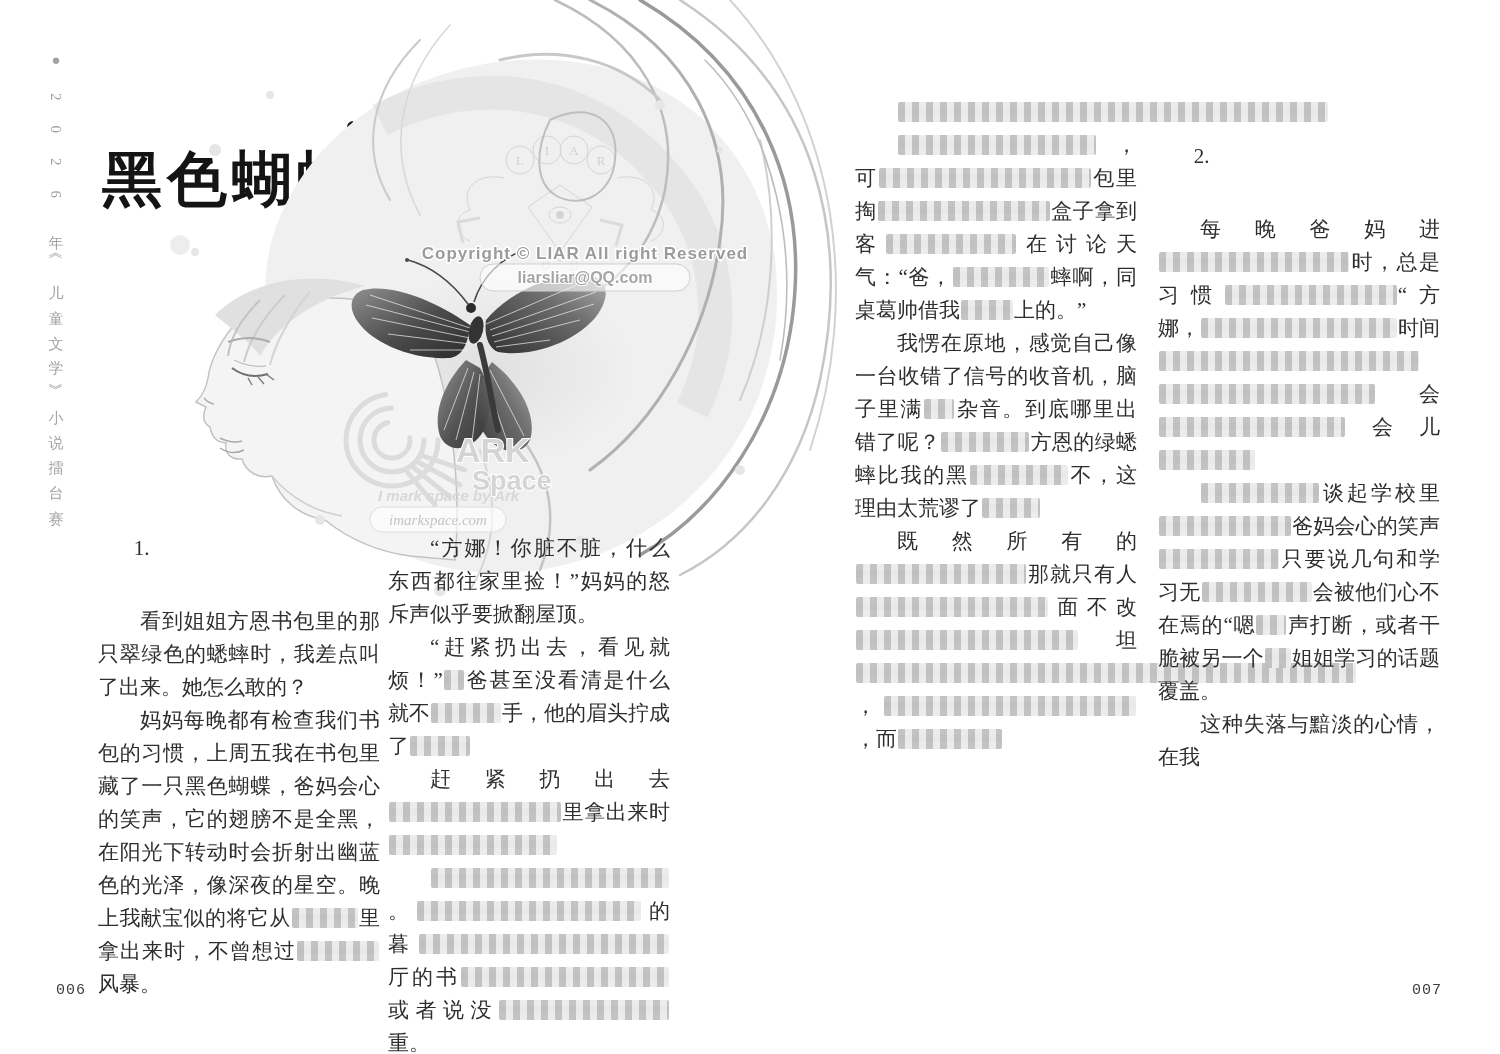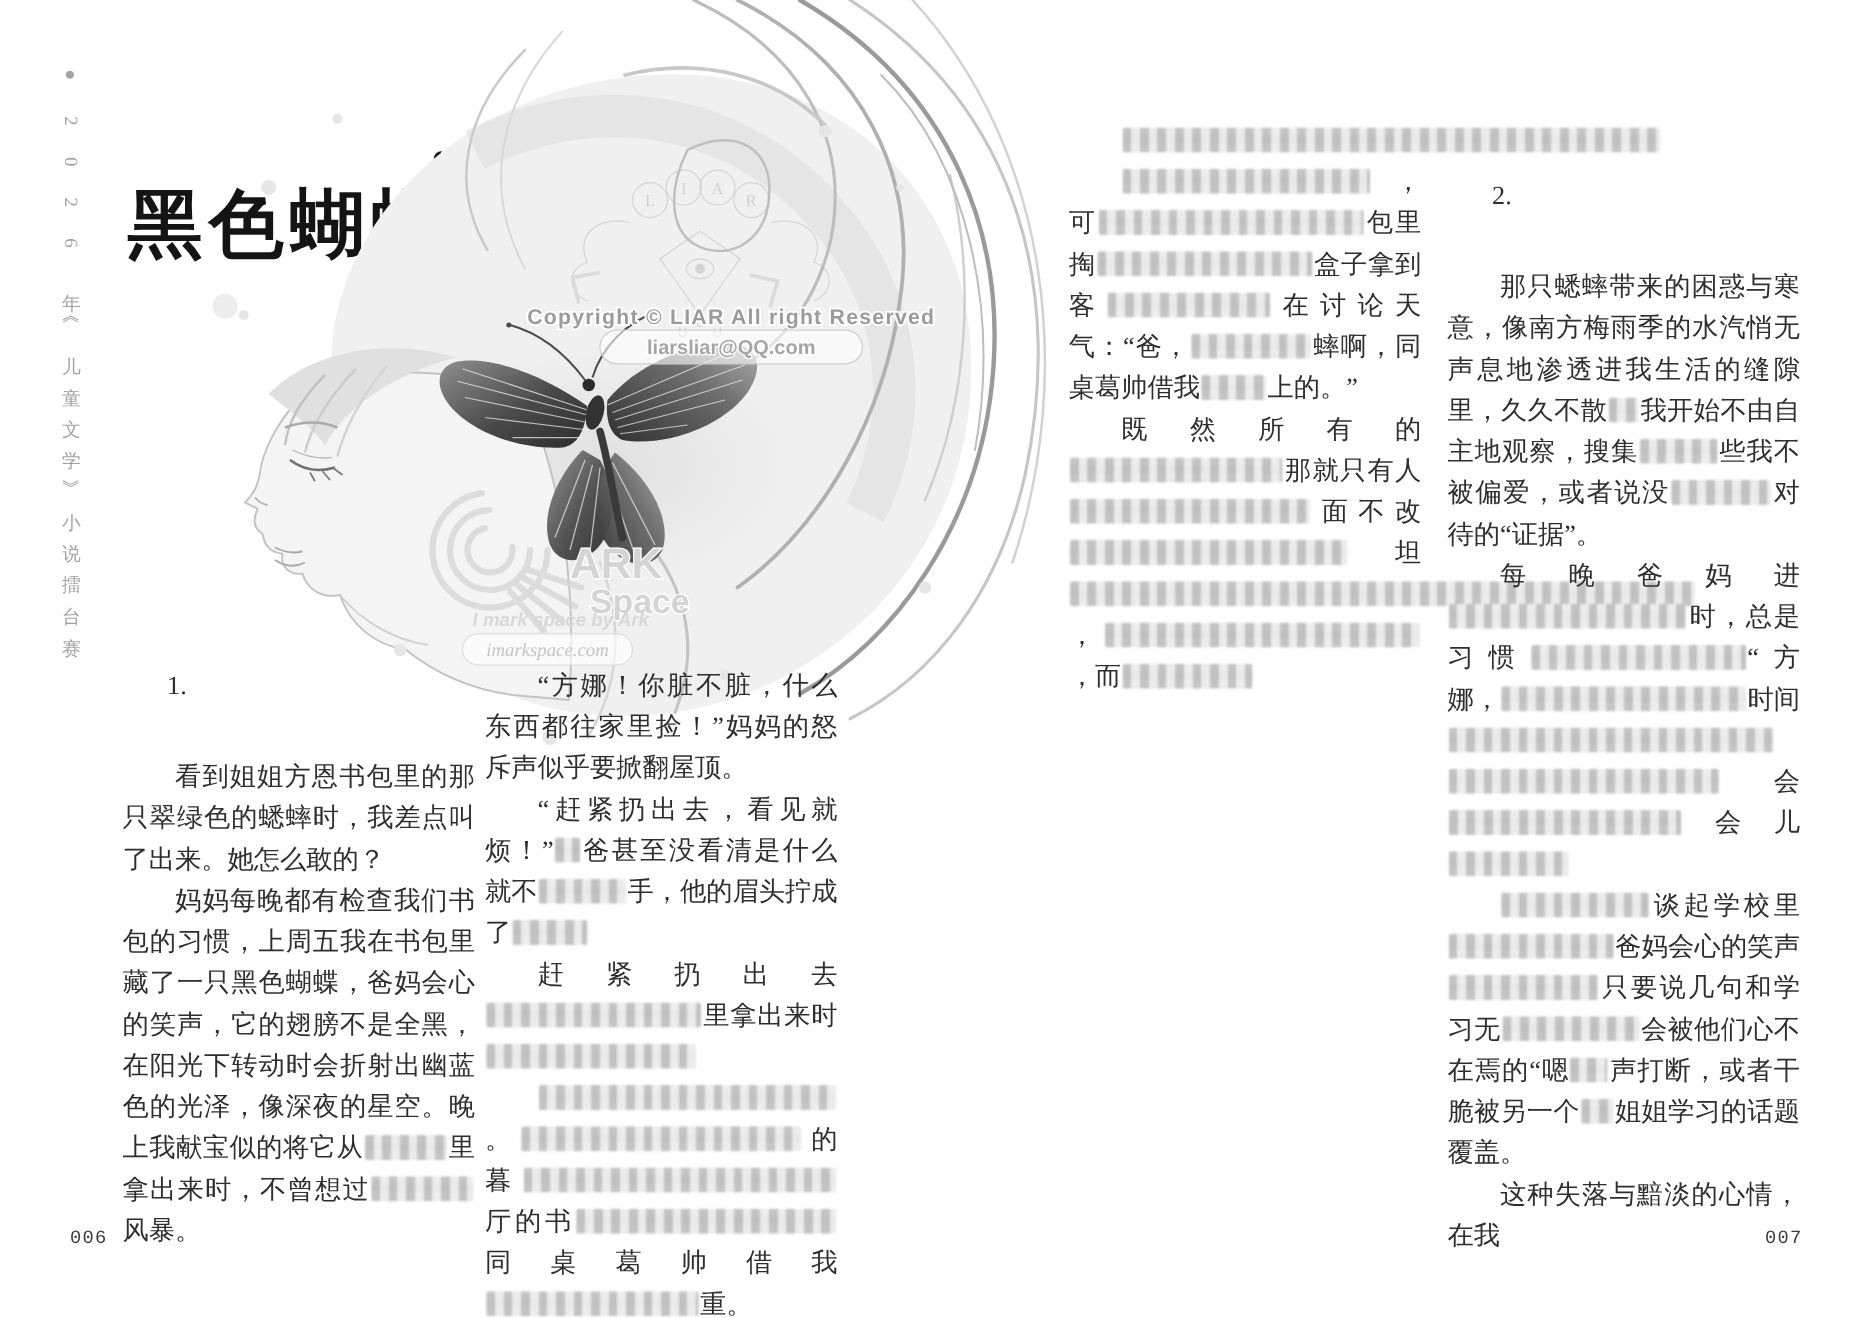--- a/index.html
+++ b/index.html
@@ -190,30 +190,30 @@
 
   <div class="col" id="col1">
       <div class="section-no">1.</div>
       <p><span>看到姐姐方恩书包里的那只翠绿色的蟋蟀时，我差点叫了出来。她怎么敢的？</span></p>
       <p><span>妈妈每晚都有检查我们书包的习惯，上周五我在书包里藏了一只黑色蝴蝶，爸妈会心的笑声，它的翅膀不是全黑，在阳光下转动时会折射出幽蓝色的光泽，像深夜的星空。晚上我献宝似的将它从</span><span class="redact" style="width: 66px;"></span><span>里拿出来时，不曾想过</span><span class="redact" style="width: 82px;"></span><span>风暴。</span></p>
     </div>
   <div class="col" id="col2">
       <p><span>“方娜！你脏不脏，什么东西都往家里捡！”妈妈的怒斥声似乎要掀翻屋顶。</span></p>
       <p><span>“赶紧扔出去，看见就烦！”</span><span class="redact" style="width: 20px;"></span><span>爸甚至没看清是什么就不</span><span class="redact" style="width: 70px;"></span><span>手，他的眉头拧成了</span><span class="redact" style="width: 60px;"></span></p>
       <p><span>赶紧扔出去</span><span class="redact" style="width: 172px;"></span><span>里拿出来时</span><span class="redact" style="width: 168px;"></span></p>
-      <p><span class="redact" style="width: 238px;"></span><span>。</span><span class="redact" style="width: 224px;"></span><span>的暮</span><span class="redact" style="width: 250px;"></span><span>厅的书</span><span class="redact" style="width: 208px;"></span><span>同桌葛帅借我</span><span class="redact" style="width: 170px;"></span><span>重。</span></p>
+      <p><span class="redact" style="width: 238px;"></span><span>。</span><span class="redact" style="width: 224px;"></span><span>的暮</span><span class="redact" style="width: 250px;"></span><span>厅的书</span><span class="redact" style="width: 208px;"></span><span>或者说没</span><span class="redact" style="width: 170px;"></span><span>重。</span></p>
     </div>
   <div class="col" id="col3">
       <p><span class="redact" style="width: 430px;"></span></p>
       <p><span class="redact" style="width: 198px;"></span><span>，可</span><span class="redact" style="width: 212px;"></span><span>包里掏</span><span class="redact" style="width: 172px;"></span><span>盒子拿到客</span><span class="redact" style="width: 130px;"></span><span>在讨论天气：“爸，</span><span class="redact" style="width: 96px;"></span><span>蟀啊，同桌葛帅借我</span><span class="redact" style="width: 52px;"></span><span>上的。”</span></p>
+      <p><span>我愣在原地，感觉自己像一台收错了信号的收音机，脑子里满</span><span class="redact" style="width: 30px;"></span><span>杂音。到底哪里出错了呢？</span><span class="redact" style="width: 88px;"></span><span>方恩的绿蟋蟀比我的黑</span><span class="redact" style="width: 98px;"></span><span>不，这理由太荒谬了</span><span class="redact" style="width: 58px;"></span></p>
       <p><span>既然所有的</span><span class="redact" style="width: 170px;"></span><span>那就只有人</span><span class="redact" style="width: 192px;"></span><span>面不改</span><span class="redact" style="width: 222px;"></span><span>坦</span><span class="redact" style="width: 500px;"></span><span>，</span><span class="redact" style="width: 252px;"></span><span>，而</span><span class="redact" style="width: 104px;"></span></p>
     </div>
   <div class="col" id="col4">
       <div class="section-no">2.</div>
-      <p><span>那只蟋蟀带来的困惑与寒意，像南方梅雨季的水汽悄无声息地渗透进我生活的缝隙里，久久不散</span><span class="redact" style="width: 24px;"></span><span>我开始不由自主地观察，搜集</span><span class="redact" style="width: 62px;"></span><span>些我不被偏爱，或者说没</span><span class="redact" style="width: 80px;"></span><span>对待的“证据”。</span></p>
       <p><span>每晚爸妈进</span><span class="redact" style="width: 190px;"></span><span>时，总是习惯</span><span class="redact" style="width: 172px;"></span><span>“方娜，</span><span class="redact" style="width: 196px;"></span><span>时间</span><span class="redact" style="width: 260px;"></span><span class="redact" style="width: 216px;"></span><span>会</span><span class="redact" style="width: 186px;"></span><span>会儿</span><span class="redact" style="width: 96px;"></span></p>
       <p><span class="redact" style="width: 118px;"></span><span>谈起学校里</span><span class="redact" style="width: 132px;"></span><span>爸妈会心的笑声</span><span class="redact" style="width: 120px;"></span><span>只要说几句和学习无</span><span class="redact" style="width: 110px;"></span><span>会被他们心不在焉的“嗯</span><span class="redact" style="width: 30px;"></span><span>声打断，或者干脆被另一个</span><span class="redact" style="width: 26px;"></span><span>姐姐学习的话题覆盖。</span></p>
       <p><span>这种失落与黯淡的心情，在我</span></p>
     </div>
 
   <div class="pageno" id="pn-left">006</div>
   <div class="pageno" id="pn-right">007</div>
 </div>
 
 </body></html>

